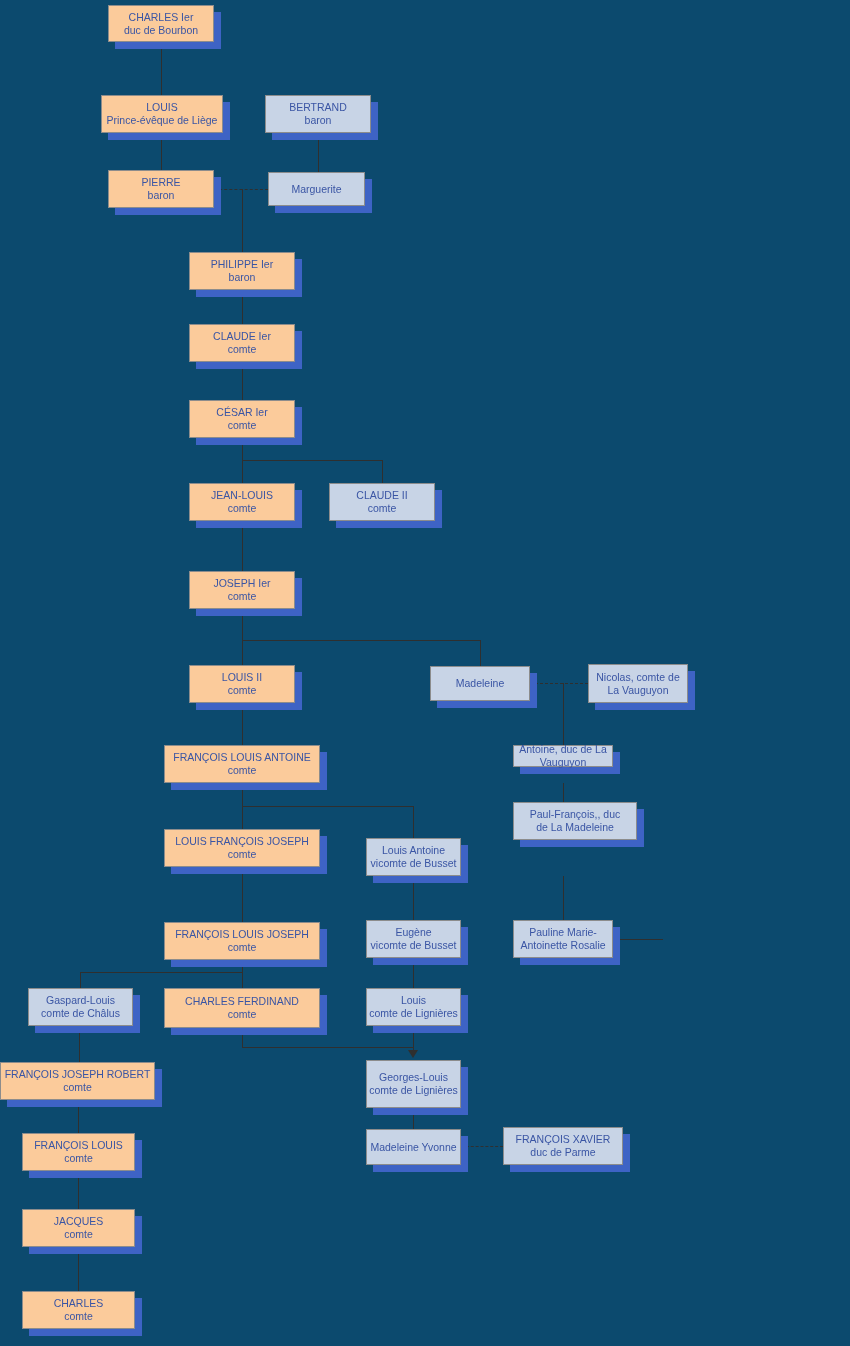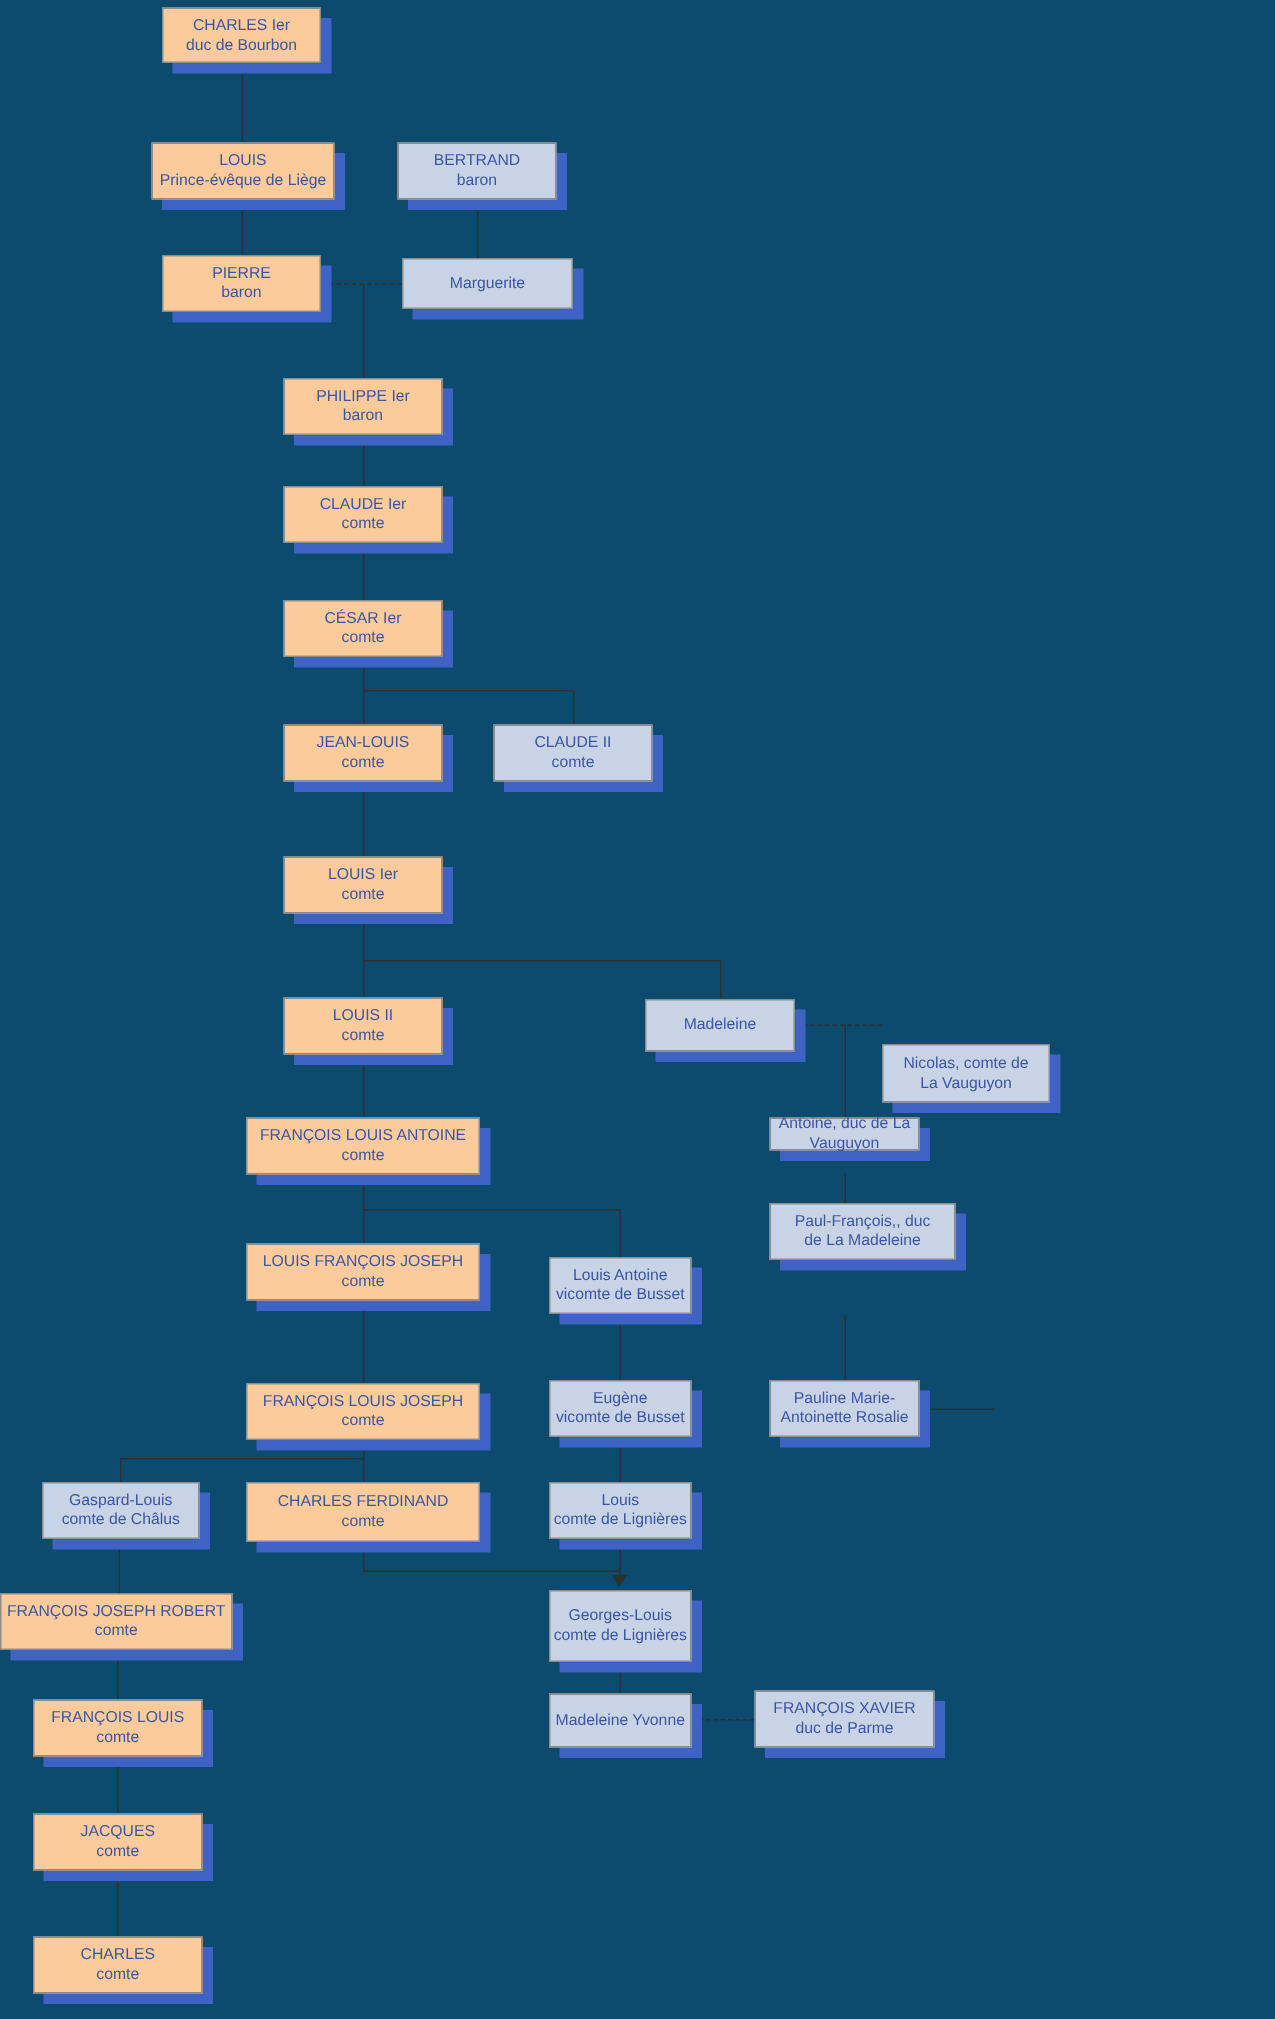--- a/index.html
+++ b/index.html
@@ -80,21 +80,21 @@
     <div>Prince-évêque de Liège</div>
   </div>
   <div class="node other" style="left:265px;top:95px;width:106px;height:38px">
     <div>BERTRAND</div>
     <div>baron</div>
   </div>
   <div class="node main" style="left:108px;top:170px;width:106px;height:38px">
     <div>PIERRE</div>
     <div>baron</div>
   </div>
-  <div class="node other" style="left:268px;top:172px;width:114px;height:34px">
+  <div class="node other" style="left:268px;top:172px;width:97px;height:34px">
     <div>Marguerite</div>
     <div></div>
   </div>
   <div class="node main" style="left:189px;top:252px;width:106px;height:38px">
     <div>PHILIPPE Ier</div>
     <div>baron</div>
   </div>
   <div class="node main" style="left:189px;top:324px;width:106px;height:38px">
     <div>CLAUDE Ier</div>
     <div>comte</div>
@@ -105,32 +105,32 @@
   </div>
   <div class="node main" style="left:189px;top:483px;width:106px;height:38px">
     <div>JEAN-LOUIS</div>
     <div>comte</div>
   </div>
   <div class="node other" style="left:329px;top:483px;width:106px;height:38px">
     <div>CLAUDE II</div>
     <div>comte</div>
   </div>
   <div class="node main" style="left:189px;top:571px;width:106px;height:38px">
-    <div>LOUIS Ier</div>
+    <div>JOSEPH Ier</div>
     <div>comte</div>
   </div>
   <div class="node main" style="left:189px;top:665px;width:106px;height:38px">
     <div>LOUIS II</div>
     <div>comte</div>
   </div>
   <div class="node other" style="left:430px;top:666px;width:100px;height:35px">
     <div>Madeleine</div>
     <div></div>
   </div>
-  <div class="node other" style="left:588px;top:696px;width:112px;height:39px">
+  <div class="node other" style="left:588px;top:664px;width:100px;height:39px">
     <div>Nicolas, comte de</div>
     <div>La Vauguyon</div>
   </div>
   <div class="node main" style="left:164px;top:745px;width:156px;height:38px">
     <div>FRANÇOIS LOUIS ANTOINE</div>
     <div>comte</div>
   </div>
   <div class="node other" style="left:513px;top:745px;width:100px;height:22px">
     <div>Antoine, duc de La</div>
     <div>Vauguyon</div>

